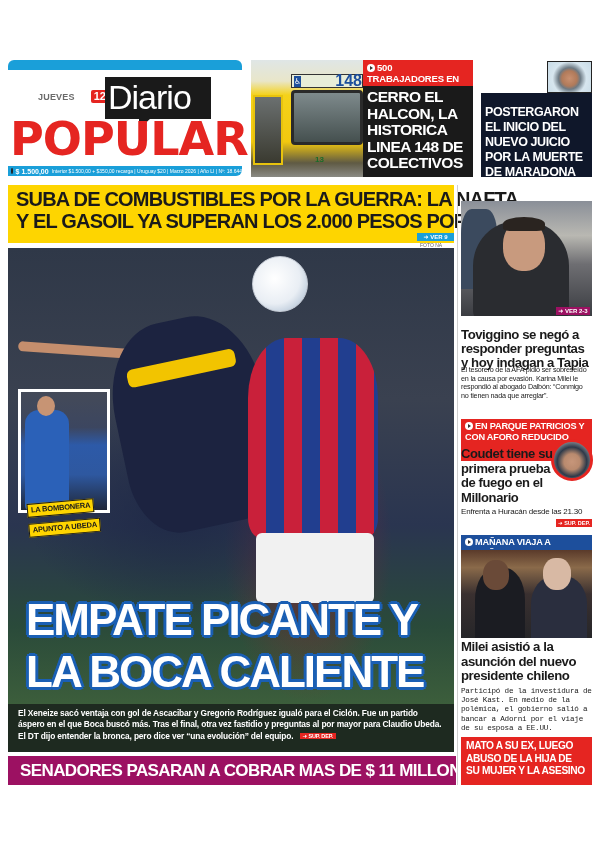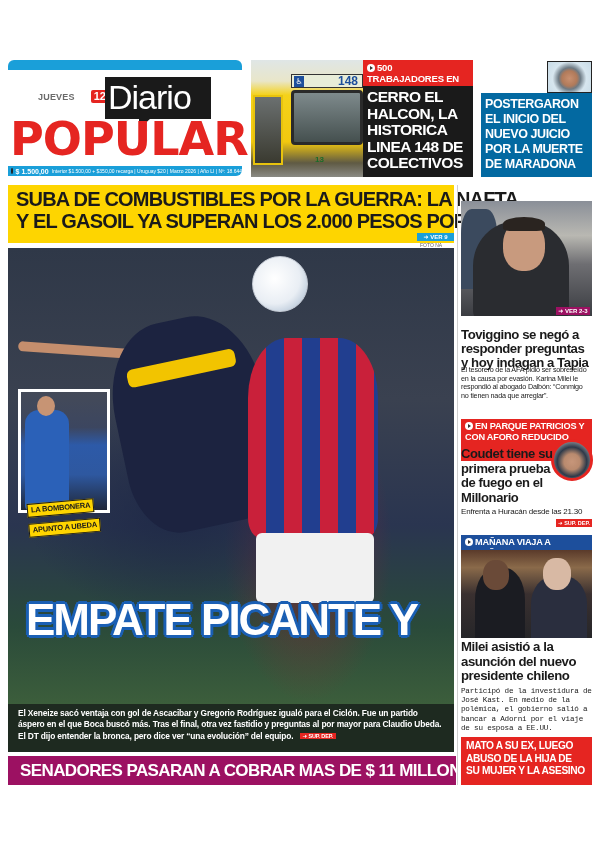--- a/index.html
+++ b/index.html
@@ -19,29 +19,29 @@
   #mast-pricebar { position: absolute; left: 0; top: 106px; width: 234px; height: 10px; background: #1a9fd9; border-radius: 0 0 6px 0; display: flex; align-items: center; padding-left: 3px; gap: 3px; font-size: 5px; color: #fff; white-space: nowrap; overflow: hidden; }
   #mast-pricebar .price { font-size: 7px; font-weight: 700; }
   #mast-pricebar .dot { width: 6px; height: 6px; background: #222; border-radius: 50%; display: inline-block; }
 
   
   #bus-photo { left: 251px; top: 60px; width: 112px; height: 117px; background: linear-gradient(180deg, #dfe6e6 0%, #e9e6c9 18%, #f5d21a 30%, #f2c80f 70%, #5f5a44 88%, #8a8a84 100%); overflow: hidden; }
   #bus-photo .bus-window { position: absolute; left: 40px; top: 30px; width: 72px; height: 55px; background: linear-gradient(180deg, #7e8a8c, #45504f); border: 3px solid #2a2a2a; border-radius: 4px; }
   #bus-photo .bus-side { position: absolute; left: 2px; top: 35px; width: 30px; height: 70px; background: linear-gradient(180deg, #6b7070, #3a3a30); border: 2px solid #e8c30d; }
   #bus-photo .route-sign { position: absolute; left: 40px; top: 14px; width: 72px; height: 14px; background: #e8edd8; border: 1px solid #333; display: flex; align-items: center; gap: 2px; padding-left: 2px; }
   #bus-photo .route-sign .acc { background: #1d4f9c; color: #fff; font-size: 8px; width: 10px; height: 11px; text-align: center; line-height: 11px; }
-  #bus-photo .route-sign .num { font-weight: 700; font-size: 12px; color: #1d4f9c; line-height: 12px; margin-left: 32px; }
+  #bus-photo .route-sign .num { font-weight: 700; font-size: 16px; color: #1d4f9c; line-height: 12px; margin-left: 32px; }
   #bus-photo .bus-num { position: absolute; left: 64px; top: 95px; font-size: 8px; font-weight: 700; color: #1a6b2a; }
 
   #bus-kicker { left: 363px; top: 60px; width: 110px; height: 26px; background: #e52521; color: #fff; font-weight: 700; font-size: 9.5px; line-height: 11px; padding: 2px 4px; }
   #bus-headline { left: 363px; top: 86px; width: 110px; height: 91px; background: #1a1a1a; color: #fff; font-weight: 900; font-size: 15.5px; line-height: 16.5px; padding: 3px 4px; letter-spacing: -0.5px; }
 
   
   #maradona-photo { left: 547px; top: 61px; width: 45px; height: 32px; border: 1px solid #222; background: radial-gradient(circle at 50% 55%, #c99070 0%, #b07a5a 28%, #6d7a84 40%, #d7e6ef 62%, #c8dbe6 100%); }
-  #maradona-headline { left: 481px; top: 93px; width: 111px; height: 84px; background: #0369a1; color: #fff; font-weight: 900; font-size: 12.5px; line-height: 15px; padding: 4px 4px; letter-spacing: -0.4px; }
+  #maradona-headline { left: 481px; top: 93px; width: 111px; height: 84px; background: #0f172a; color: #fff; font-weight: 900; font-size: 12.5px; line-height: 15px; padding: 12px 4px; letter-spacing: -0.4px; }
 
   
   #fuel-banner { left: 8px; top: 185px; width: 446px; height: 58px; background: #fed500; padding: 3px 8px; }
   #fuel-banner .hl { font-weight: 900; font-size: 20px; line-height: 22px; color: #1a1a1a; letter-spacing: -0.8px; white-space: nowrap; }
   #fuel-ver { left: 417px; top: 233px; width: 37px; height: 8px; background: #1a9fd9; color: #fff; font-size: 6px; font-weight: 700; text-align: center; line-height: 8px; }
   #photo-credit { left: 420px; top: 242px; font-size: 5px; color: #666; }
 
   
   #main-photo { left: 8px; top: 248px; width: 446px; height: 504px; overflow: hidden;
     background:
@@ -166,20 +166,21 @@
     <div class="face"></div>
   </div>
 </div>
 <div id="inset-caption" class="abs">
   <div>LA BOMBONERA</div><br>
   <div>APUNTO A UBEDA</div>
 </div>
 
 <div id="main-headline" class="abs">
   <div>EMPATE PICANTE Y</div>
+  <div>LA BOCA CALIENTE</div>
 </div>
 
 <div id="main-summary" class="abs">
   <span>El Xeneize sacó ventaja con gol de Ascacibar y Gregorio Rodríguez igualó para el Ciclón. Fue un partido áspero en el que Boca buscó más. Tras el final, otra vez fastidio y preguntas al por mayor para Claudio Ubeda. El DT dijo entender la bronca, pero dice ver “una evolución” del equipo.</span>
   <span class="tag">➜ SUP. DEP.</span>
 </div>
 
 <div id="senators-bar" class="abs">SENADORES PASARAN A COBRAR MAS DE $ 11 MILLONES</div>
 
 <div class="divider-v"></div>

